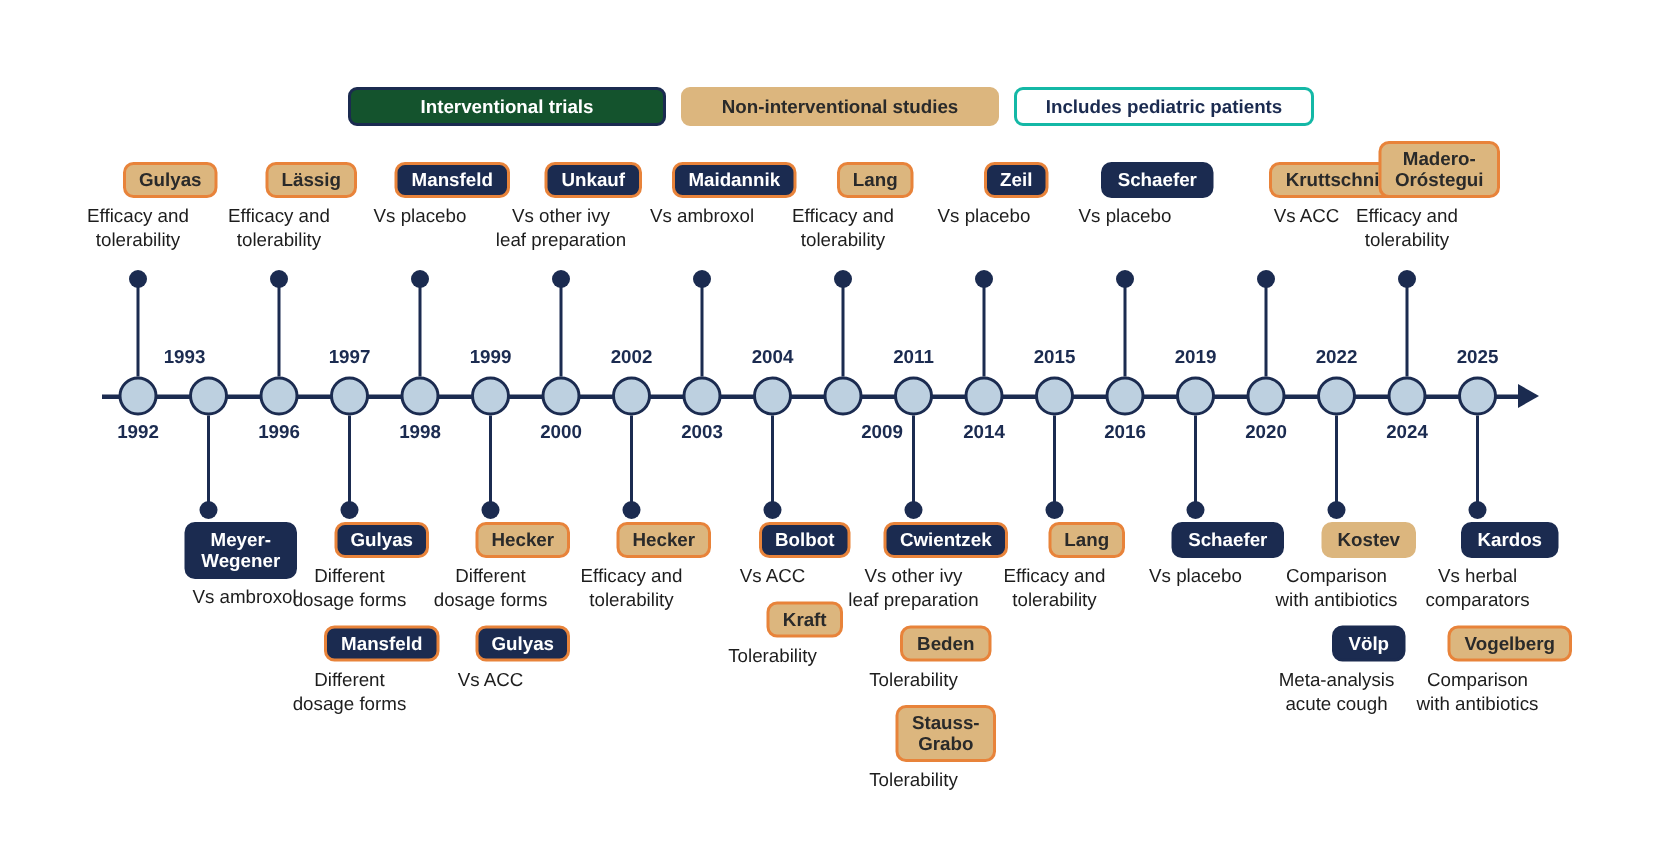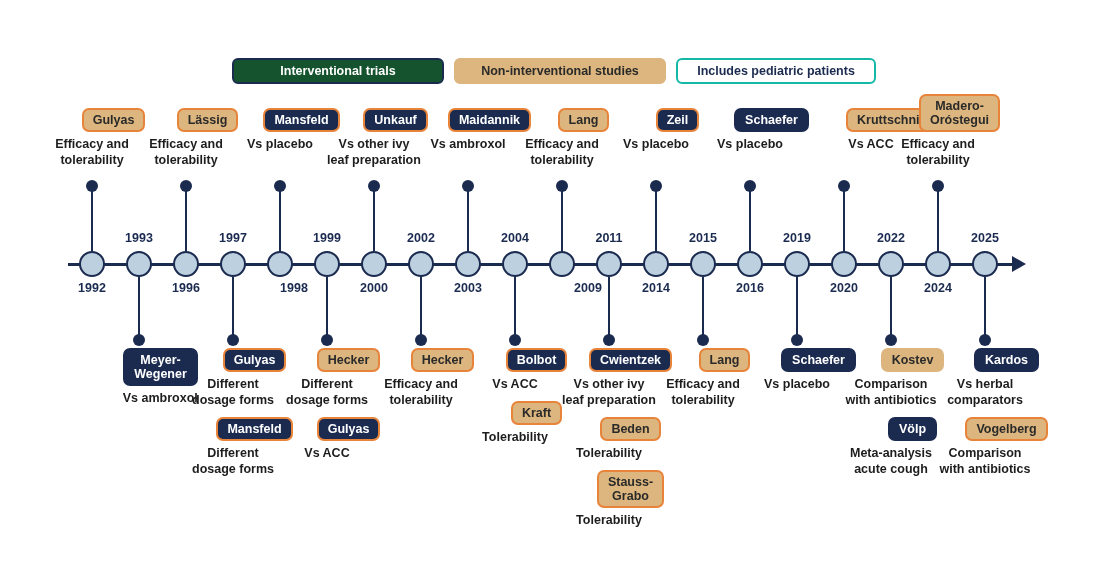--- a/index.html
+++ b/index.html
@@ -60,21 +60,21 @@
     white-space:pre-line;
     margin-left:43px;
   }
   .b-navy{background:#1b2b50;color:#ffffff;border:2px solid #1b2b50;}
   .b-tan{background:#dcb67e;color:#2a2a2a;border:2px solid #dcb67e;}
   .b-navy.ped{border:2.6px solid #e8833a;}
   .b-tan.ped{border:2.6px solid #e8833a;}
 
   .desc{
     font-size:12.5px;color:#1d1d1d;line-height:1.28;margin-top:4px;
-    white-space:pre-line;font-weight:bold;
+    white-space:pre-line;font-weight:normal;
   }
   .sub{margin-top:9px;display:flex;flex-direction:column;align-items:center;}
 </style>
 </head>
 <body>
 
 <div id="stage">
 
   <div class="legend">
     <div class="legend-chip chip-navy">Interventional trials</div>
@@ -82,27 +82,27 @@
     <div class="legend-chip chip-ped">Includes pediatric patients</div>
   </div>
 
   <div class="axis-line"></div>
   <div class="axis-arrow"></div>
 
   <div id="nodes">
       <div class="node" style="left: 79px;"></div>
       <div class="yr below" style="left: 69px;">1992</div>
       <div class="node" style="left: 126px;"></div>
-      <div class="yr above" style="left: 116px;">1993</div>
+      <div class="yr above" style="left: 100px;">1993</div>
       <div class="node" style="left: 173px;"></div>
       <div class="yr below" style="left: 163px;">1996</div>
       <div class="node" style="left: 220px;"></div>
       <div class="yr above" style="left: 210px;">1997</div>
       <div class="node" style="left: 267px;"></div>
-      <div class="yr below" style="left: 271px;">1998</div>
+      <div class="yr below" style="left: 257px;">1998</div>
       <div class="node" style="left: 314px;"></div>
       <div class="yr above" style="left: 304px;">1999</div>
       <div class="node" style="left: 361px;"></div>
       <div class="yr below" style="left: 351px;">2000</div>
       <div class="node" style="left: 408px;"></div>
       <div class="yr above" style="left: 398px;">2002</div>
       <div class="node" style="left: 455px;"></div>
       <div class="yr below" style="left: 445px;">2003</div>
       <div class="node" style="left: 502px;"></div>
       <div class="yr above" style="left: 492px;">2004</div>

